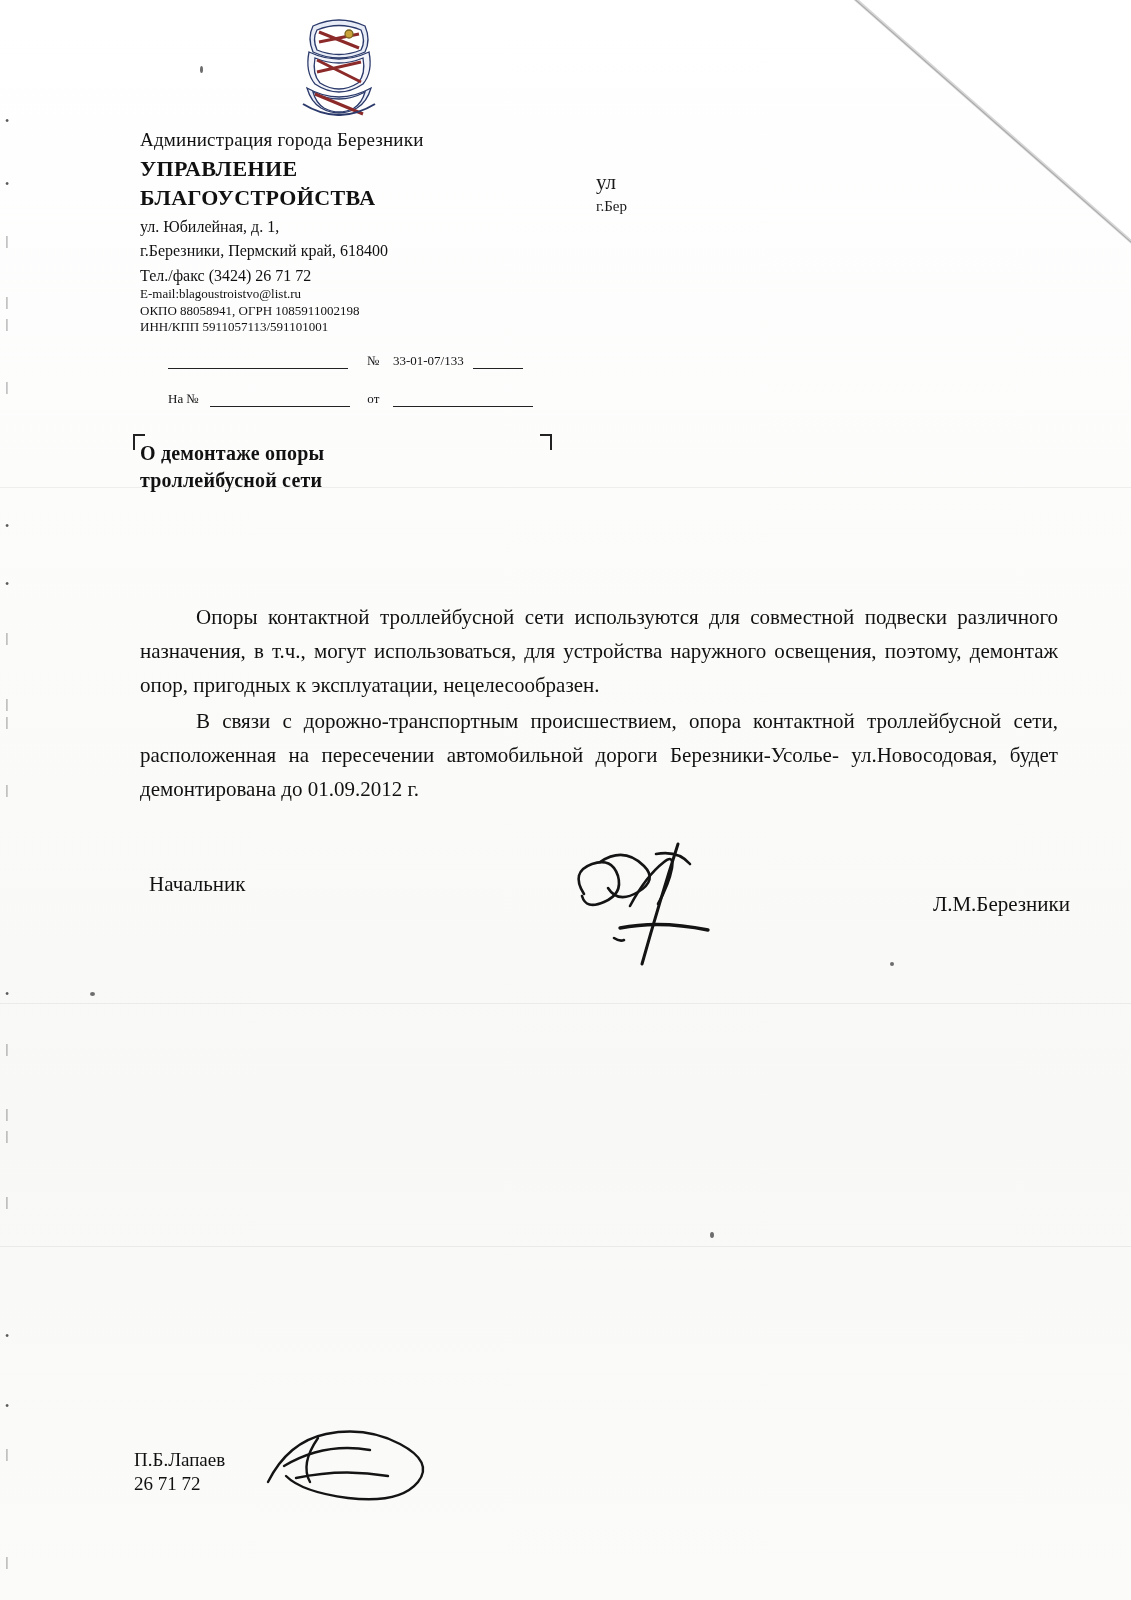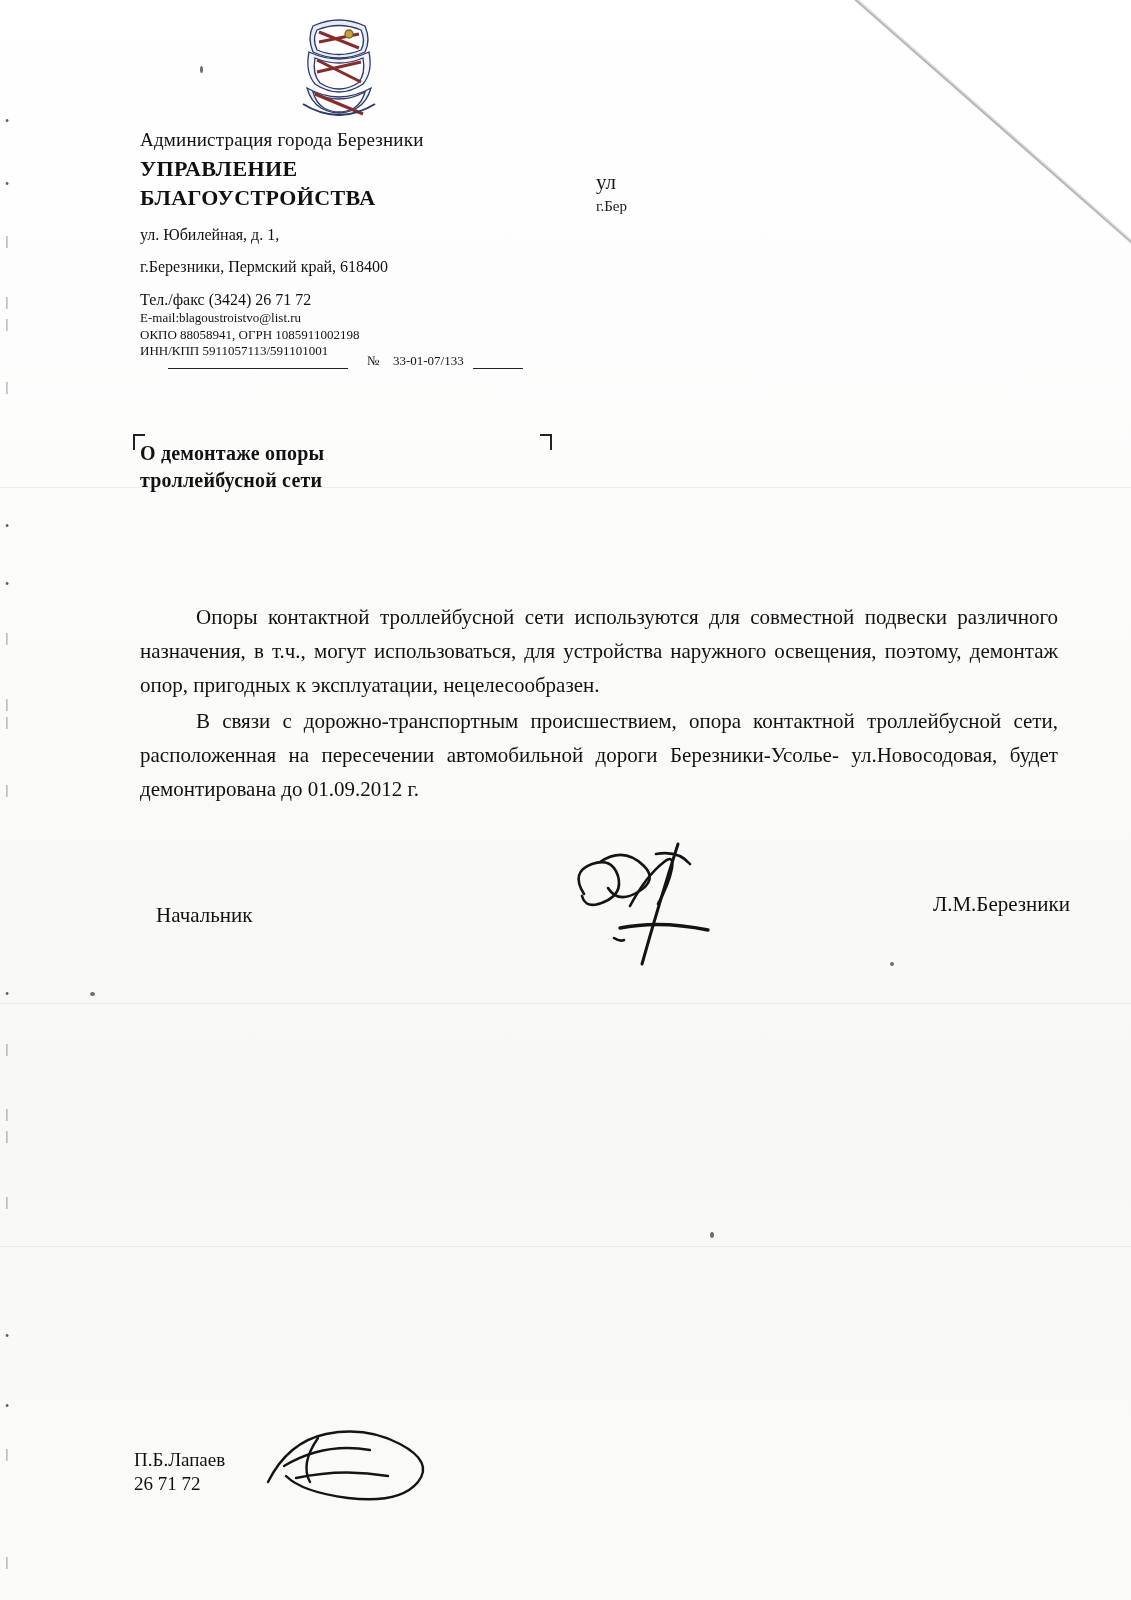--- a/index.html
+++ b/index.html
@@ -75,21 +75,21 @@
     margin-top: 3px;
   }
   .header-block .dept2 {
     font-size: 22px;
     font-weight: bold;
     letter-spacing: .4px;
     margin-top: 1px;
   }
   .header-block .addr {
     font-size: 16px;
-    margin-top: 12px;
+    margin-top: 4px;
   }
   .header-block .small {
     font-size: 13px;
   }
 
   
   .addressee {
     position: absolute;
     left: 596px;
     top: 168px;
@@ -156,21 +156,21 @@
   }
   .body-text p { margin: 0 12px 2px 0; text-indent: 56px; }
 
   .sign-row {
     position: absolute;
     left: 140px;
     top: 872px;
     width: 930px;
     font-size: 21px;
   }
-  .sign-title { position: absolute; left: 16px; top: 0; margin-top: 31px; }
+  .sign-title { position: absolute; left: 9px; top: 0; }
   .sign-name  { position: absolute; right: 0; top: 20px; }
 
   .signature {
     position: absolute;
     left: 560px;
     top: 836px;
     width: 250px;
     height: 140px;
     pointer-events: none;
   }
@@ -283,20 +283,26 @@
     <div class="ln2">г.Бер</div>
   </div>
 
   <div class="num-line" style="left:168px; top:352px;">
     <span class="rule" style="width:180px; height:16px;"></span>
     <span style="margin-left:16px;">№</span>
     <span style="margin-left:10px;">33-01-07/133</span>
     <span class="rule" style="width:50px; height:16px; margin-left:6px;"></span>
   </div>
 
+  <div class="num-line" style="left:168px; top:390px;">
+    <span>На №</span>
+    <span class="rule" style="width:140px; height:16px; margin-left:8px;"></span>
+    <span style="margin-left:14px;">от</span>
+    <span class="rule" style="width:140px; height:16px; margin-left:10px;"></span>
+  </div>
 
   <div class="subject-bracket-l"></div>
   <div class="subject-bracket-r"></div>
   <div class="subject" style="white-space: pre-line;">О демонтаже опоры
 троллейбусной сети</div>
 
 
   <div class="body-text">
     <p>Опоры контактной троллейбусной сети используются для совместной подвески различного назначения, в т.ч., могут использоваться, для устройства наружного освещения, поэтому, демонтаж опор, пригодных к эксплуатации, нецелесообразен.</p>
     <p>В связи с дорожно-транспортным происшествием, опора контактной троллейбусной сети, расположенная на пересечении  автомобильной дороги Березники-Усолье- ул.Новосодовая, будет демонтирована до 01.09.2012 г.</p>

